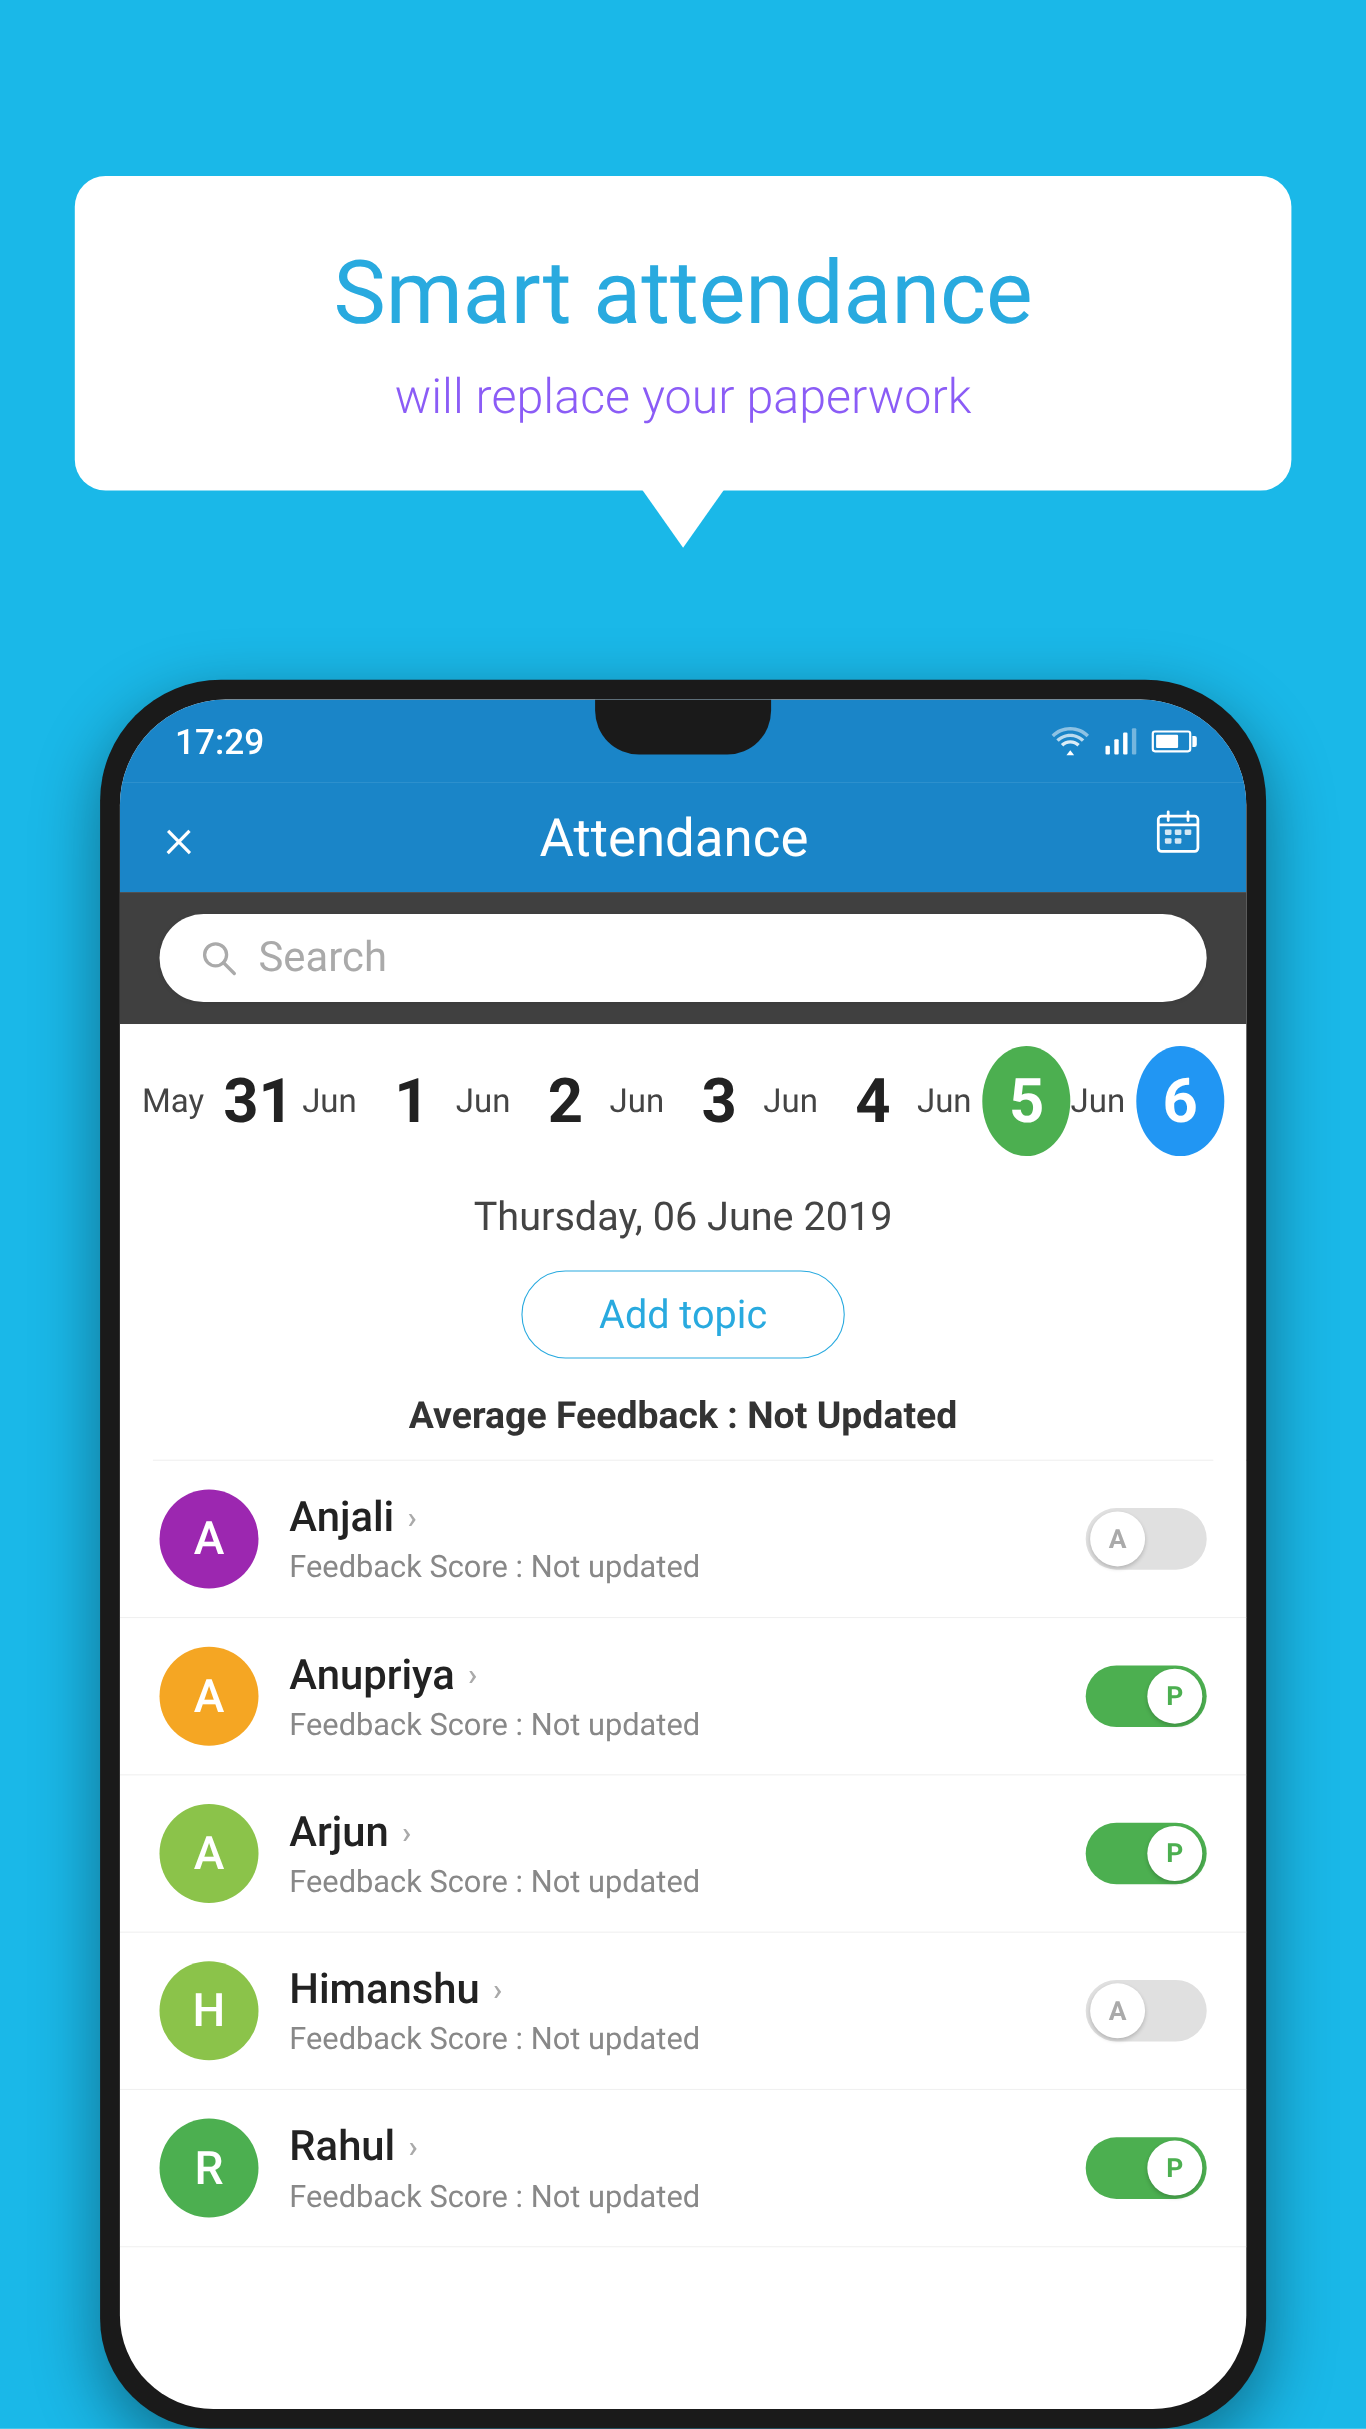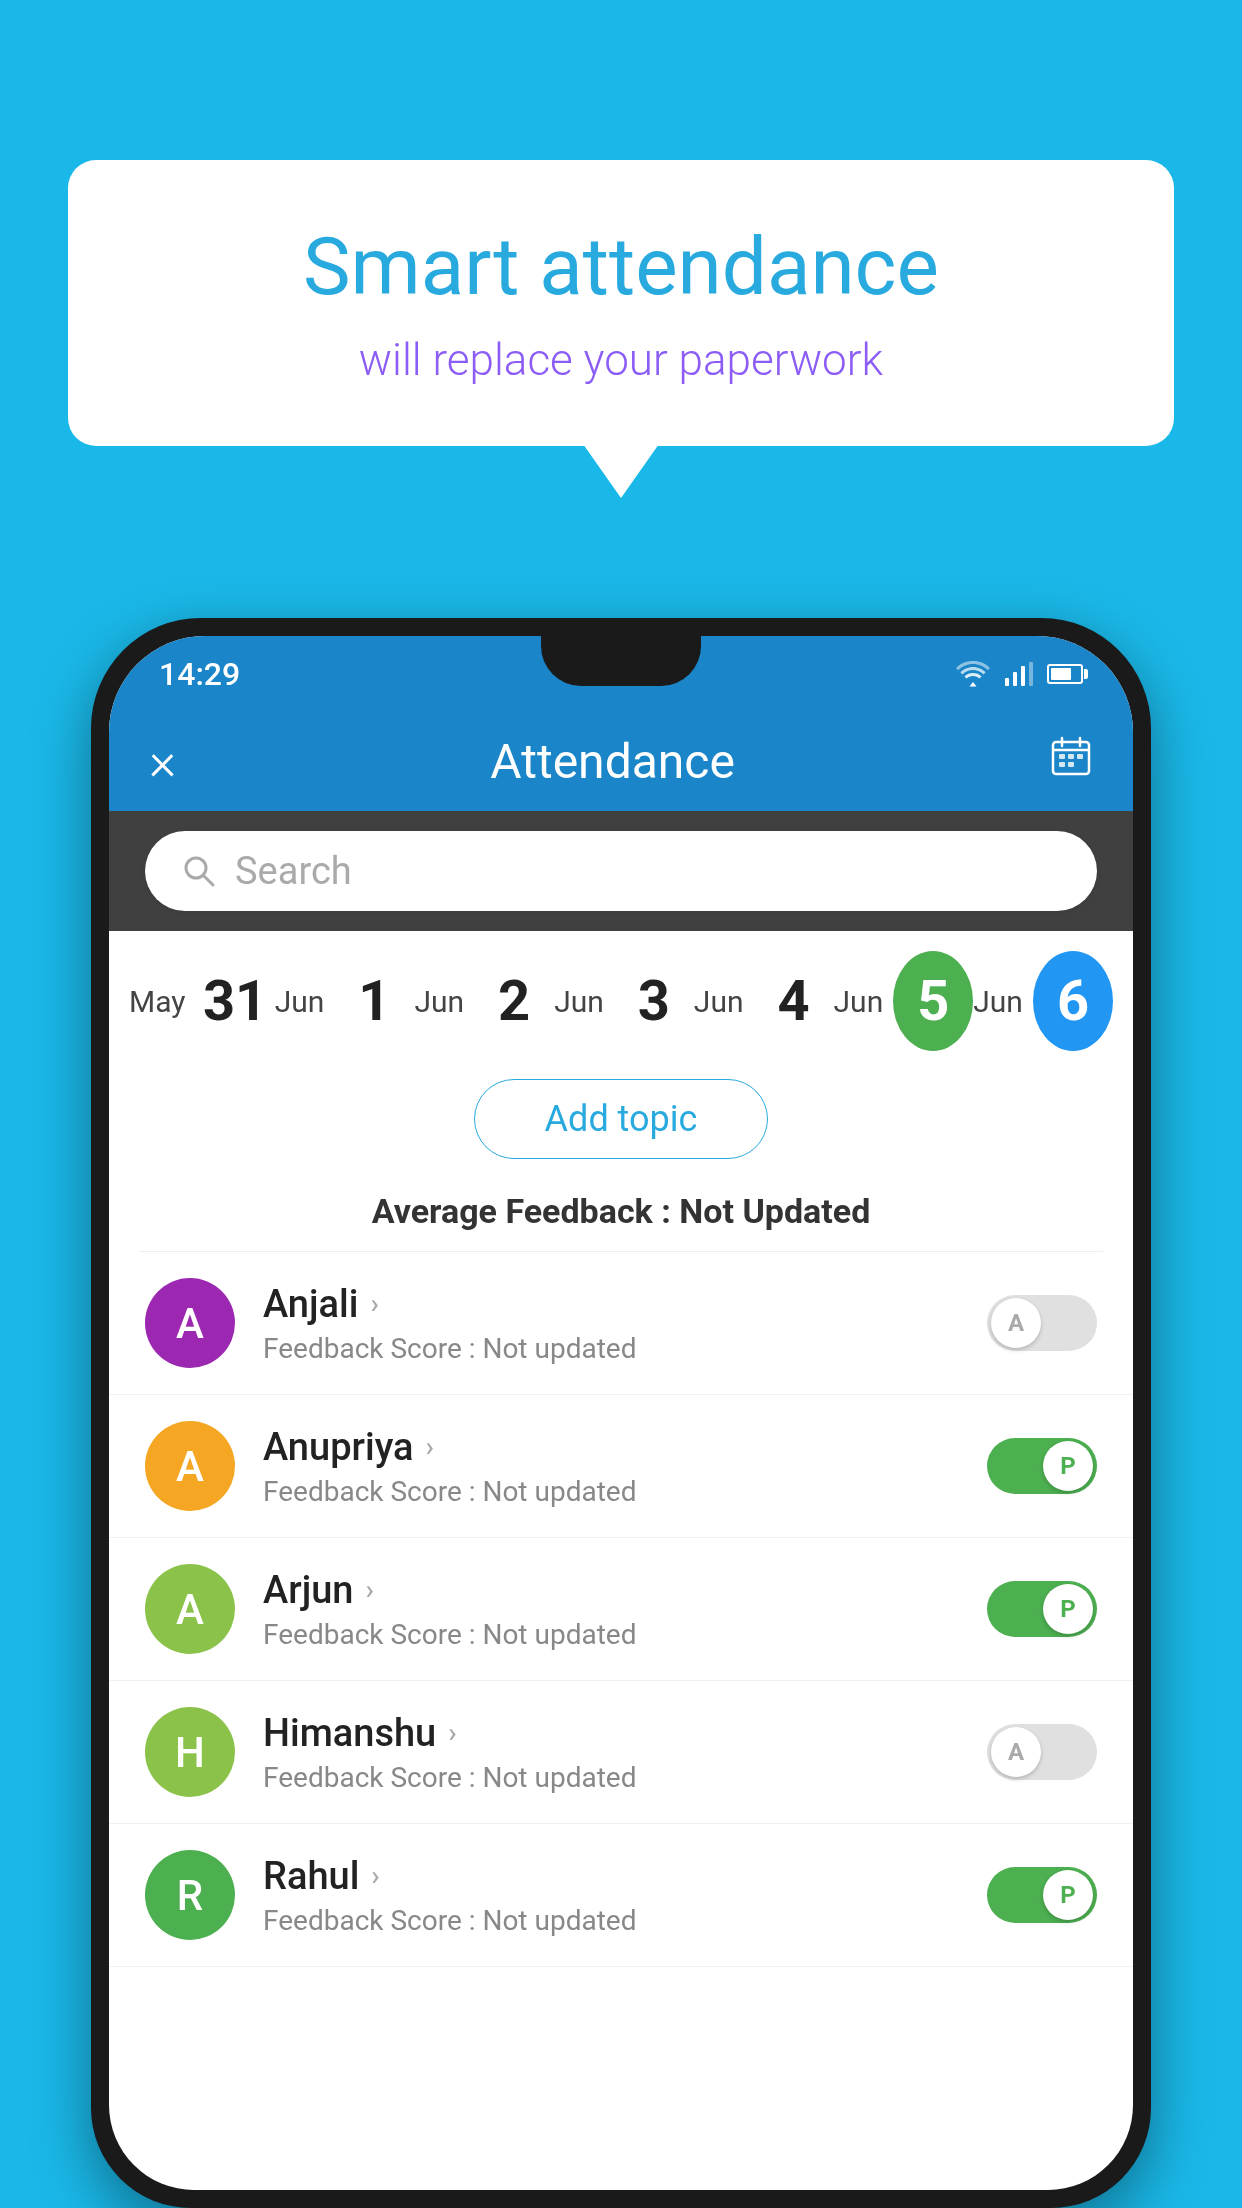--- a/index.html
+++ b/index.html
@@ -412,21 +412,21 @@
     <div class="speech-bubble-subtitle">will replace your paperwork</div>
   </div>
 </div>
 
 <div class="phone-frame">
   <div class="phone-inner">
 
     <div class="notch"></div>
 
     <div class="status-bar">
-      <span class="status-time">14:29</span>
+      <span class="status-time">17:29</span>
       <div class="status-icons">
 
         <svg width="36" height="28" viewBox="0 0 36 28" fill="white">
           <path d="M18 22l3.5 4.5h-7L18 22z"></path>
           <path d="M18 16c2.5 0 4.8 1 6.4 2.6l2.2-2.2C24.4 14.2 21.4 13 18 13s-6.4 1.2-8.6 3.4l2.2 2.2C13.2 17 15.5 16 18 16z" opacity="0.85"></path>
           <path d="M18 10c4.1 0 7.8 1.7 10.5 4.4l2.2-2.2C27.7 9.3 23.1 7 18 7s-9.7 2.3-12.7 5.2l2.2 2.2C10.2 11.7 13.9 10 18 10z" opacity="0.7"></path>
           <path d="M18 4c5.8 0 11 2.4 14.8 6.2l2.2-2.2C30.8 3.5 24.8 1 18 1S5.2 3.5 1 8l2.2 2.2C7 6.4 12.2 4 18 4z" opacity="0.5"></path>
         </svg>
 
         <div class="signal-icon">
@@ -495,20 +495,21 @@
         <div class="date-item">
           <div class="date-month">Jun</div>
           <div class="date-day today">5</div>
         </div>
         <div class="date-item">
           <div class="date-month">Jun</div>
           <div class="date-day selected">6</div>
         </div>
       </div>
 
+    <div class="date-header">Thursday, 06 June 2019</div>
 
     <div class="add-topic-btn">
       <div class="add-topic-inner">Add topic</div>
     </div>
 
     <div class="feedback-label">
       <span>Average Feedback : </span><span style="font-weight:700;color:#333;">Not Updated</span>
     </div>
 
     <div class="divider"></div>

